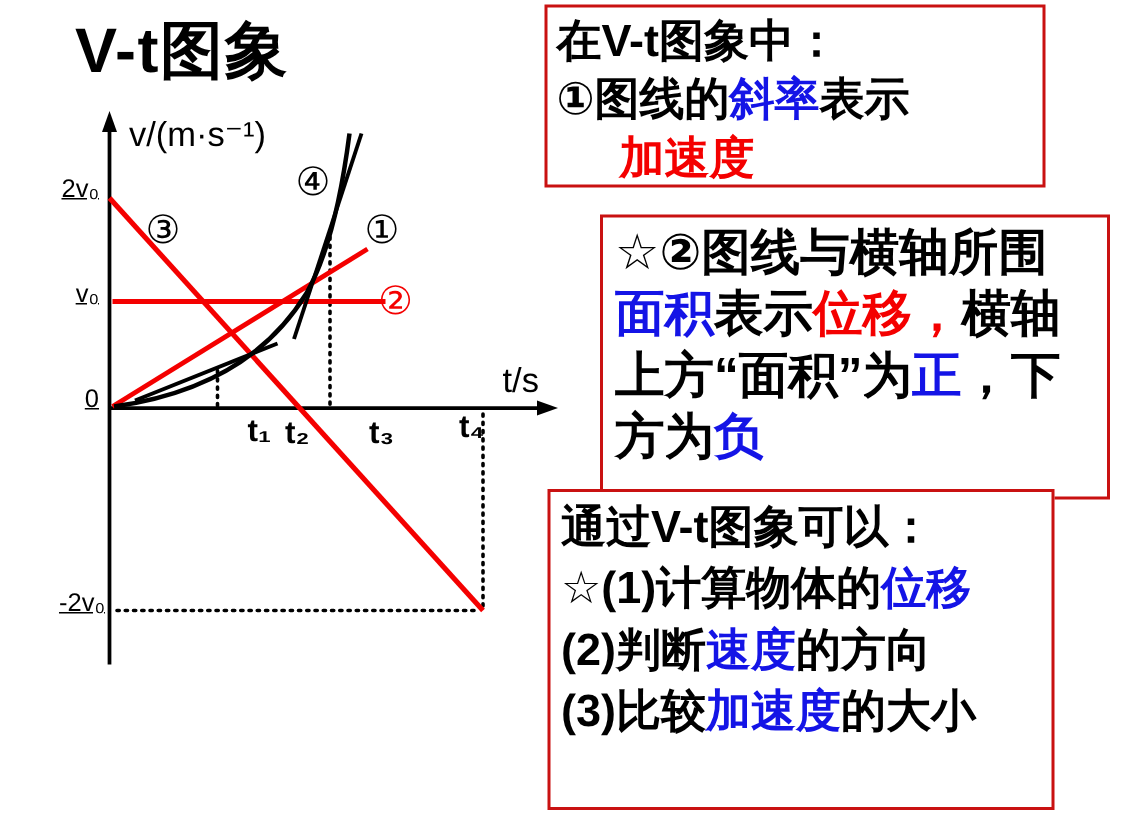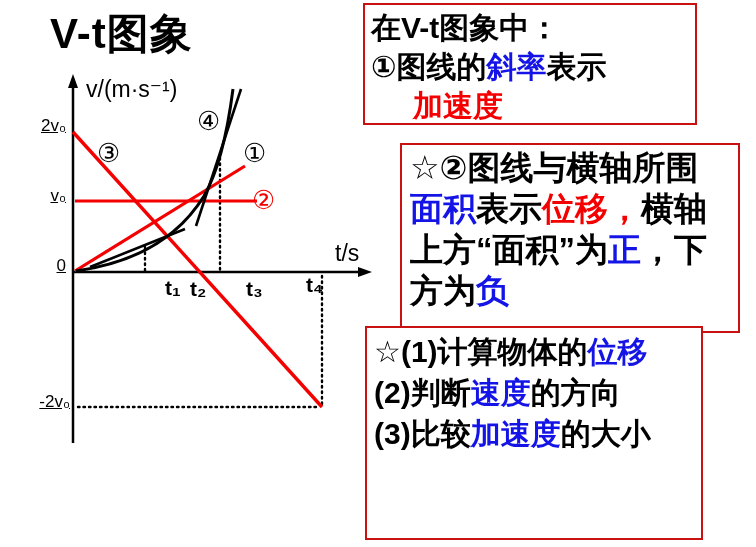--- a/index.html
+++ b/index.html
@@ -87,16 +87,17 @@
     <div class="tline"><span class="c-black">①图线的</span><span class="c-blue">斜率</span><span class="c-black">表示</span></div>
     <div class="tline indent"><span class="c-red">加速度</span></div>
   </div>
 <div class="abs infobox box2">
     <div class="tline"><span class="c-black">☆②图线与横轴所围</span></div>
     <div class="tline"><span class="c-blue">面积</span><span class="c-black">表示</span><span class="c-red">位移，</span><span class="c-black">横轴</span></div>
     <div class="tline"><span class="c-black">上方“面积”为</span><span class="c-blue">正</span><span class="c-black">，下</span></div>
     <div class="tline"><span class="c-black">方为</span><span class="c-blue">负</span></div>
   </div>
 <div class="abs infobox box3">
+    <div class="tline"><span class="c-black">通过V-t图象可以：</span></div>
     <div class="tline"><span class="c-black">☆(1)计算物体的</span><span class="c-blue">位移</span></div>
     <div class="tline"><span class="c-black">(2)判断</span><span class="c-blue">速度</span><span class="c-black">的方向</span></div>
     <div class="tline"><span class="c-black">(3)比较</span><span class="c-blue">加速度</span><span class="c-black">的大小</span></div>
   </div>
 
 </body></html>

